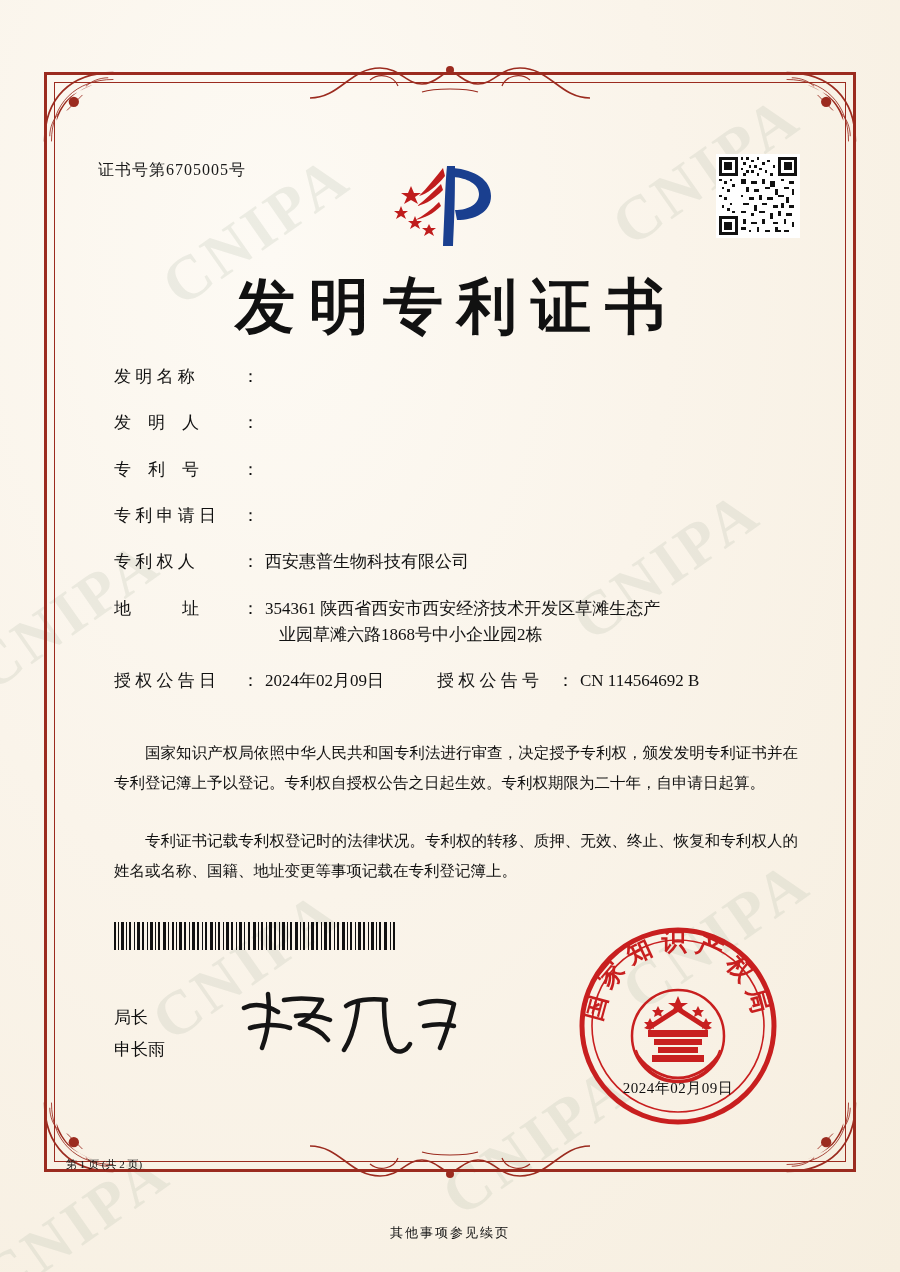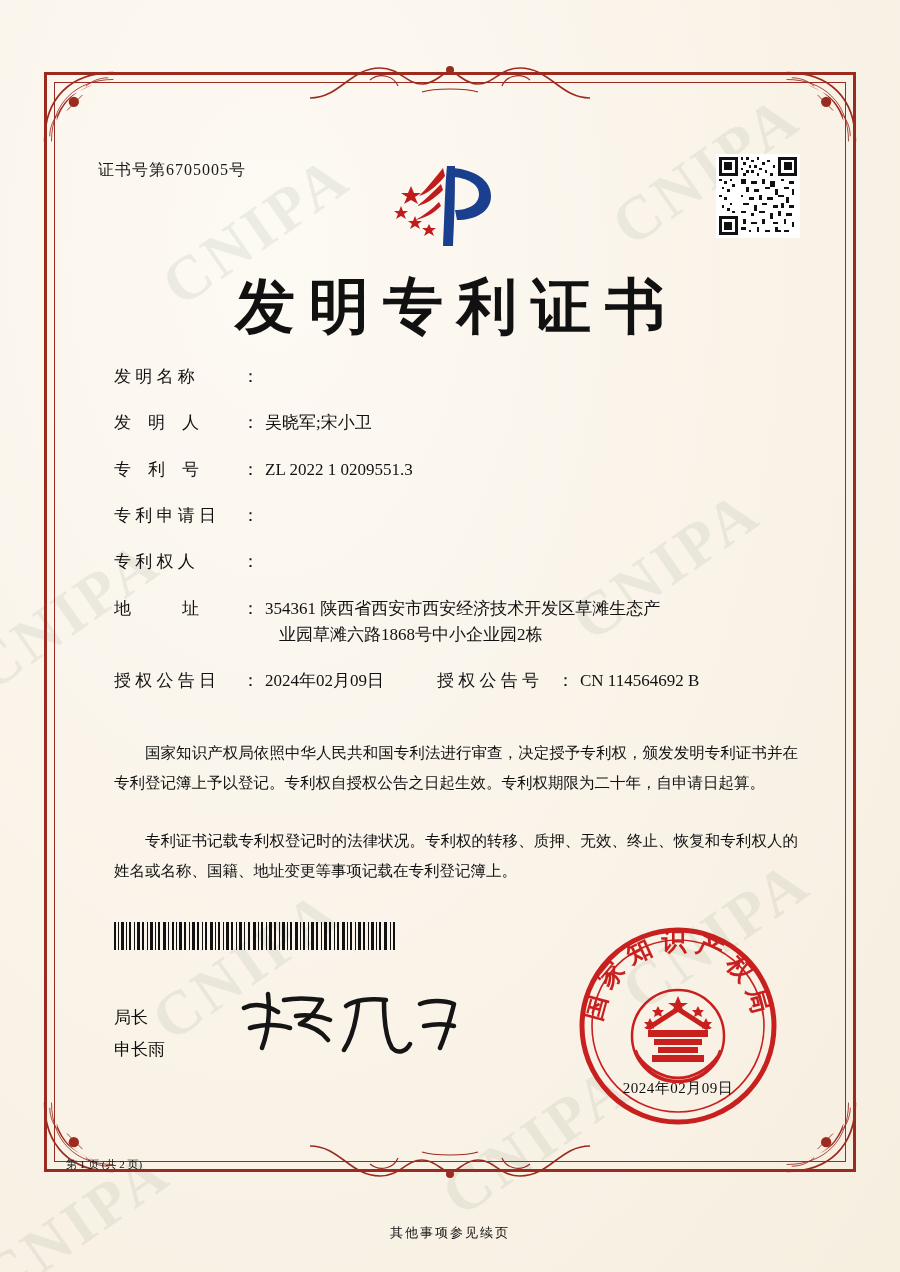--- a/index.html
+++ b/index.html
@@ -441,37 +441,36 @@
     <div class="fields">
 
       <div class="frow">
         <span class="flabel">发 明 名 称</span>
         <span class="fcolon">：</span>
       </div>
 
       <div class="frow">
         <span class="flabel">发　明　人</span>
         <span class="fcolon">：</span>
-        <span class="fval">吴晓军;宋小卫</span>
       </div>
 
       <div class="frow">
         <span class="flabel">专　利　号</span>
         <span class="fcolon">：</span>
-        <span class="fval">ZL 2022 1 0209551.3</span>
       </div>
 
       <div class="frow">
         <span class="flabel">专 利 申 请 日</span>
         <span class="fcolon">：</span>
       </div>
 
       <div class="frow">
         <span class="flabel">专 利 权 人</span>
         <span class="fcolon">：</span>
+        <span class="fval">西安惠普生物科技有限公司</span>
       </div>
 
       <div class="frow">
         <span class="flabel">地　　　址</span>
         <span class="fcolon">：</span>
         <span class="fval">
           <span>354361 陕西省西安市西安经济技术开发区草滩生态产</span>
           <span class="l2">业园草滩六路1868号中小企业园2栋</span>
         </span>
       </div>

